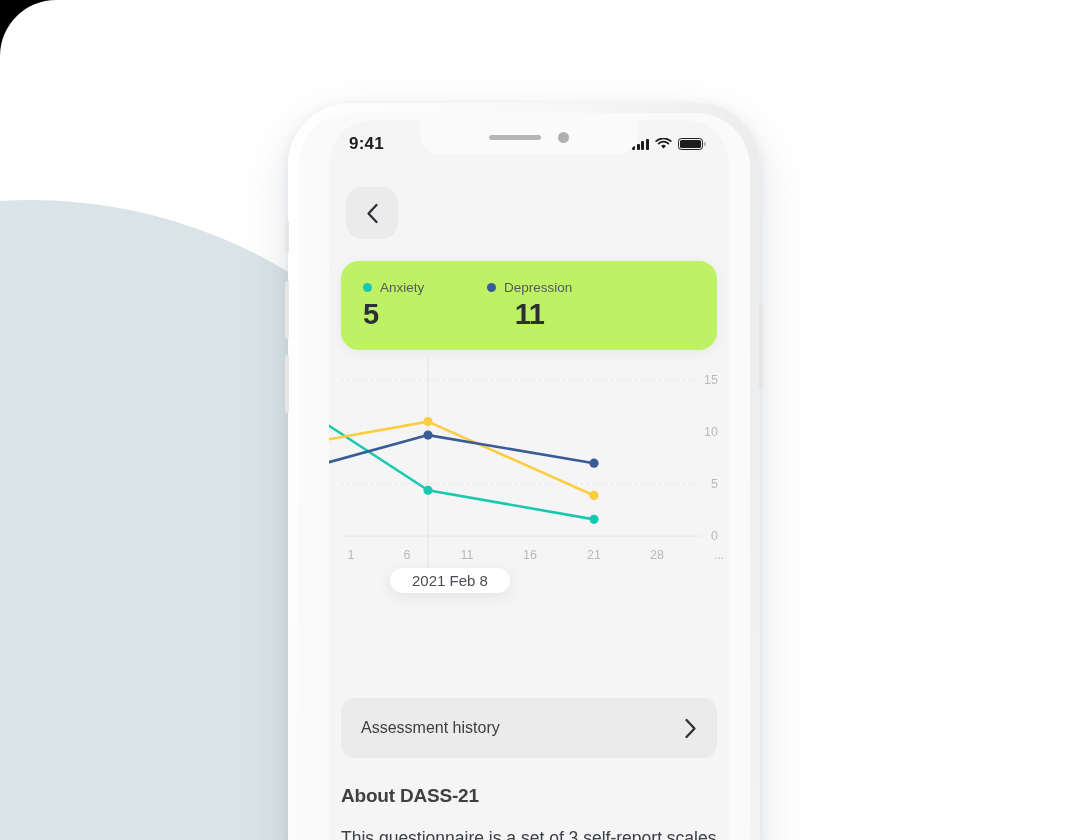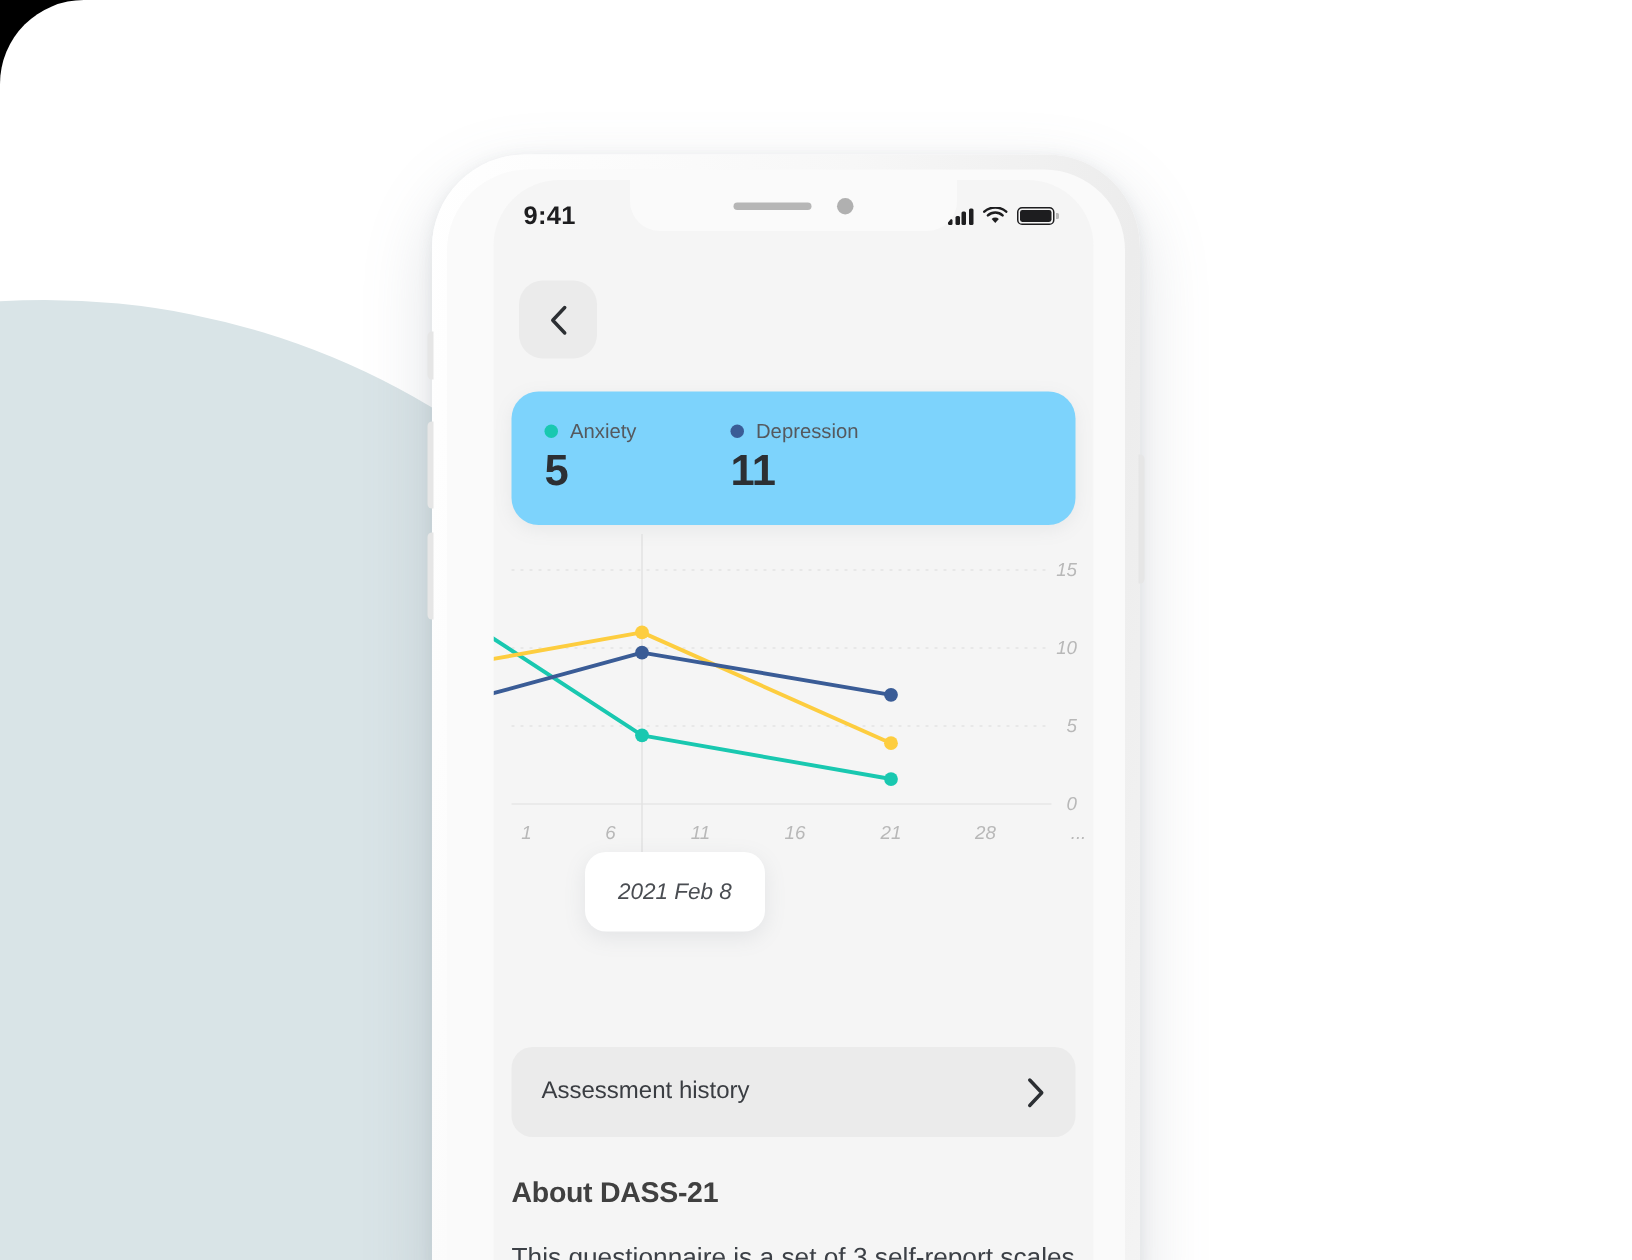--- a/index.html
+++ b/index.html
@@ -164,31 +164,31 @@
     display: flex;
     align-items: center;
     justify-content: center;
     cursor: pointer;
     border: none;
   }
 
   
   .legend-card {
     margin: 22px 12px 0 12px;
-    background: #7dd3fc;
+    background: #bef264;
     border-radius: 18px;
     padding: 19px 22px 20px 22px;
     box-shadow: 0 3px 12px rgba(120,130,140,0.10);
     display: flex;
     gap: 0;
   }
   .legend-item { flex: 0 0 auto; }
   .legend-item.anxiety    { width: 124px; }
   .legend-item.stress     { width: 90px;  }
-  .legend-item.depression { width: auto;  }
+  .legend-item.depression { width: auto; text-align: center;  }
 
   .legend-head {
     display: flex;
     align-items: center;
     gap: 8px;
     margin-bottom: 3px;
   }
   .dot { width: 9px; height: 9px; border-radius: 50%; display: block; }
   .legend-label {
     font-size: 13.5px;
@@ -200,31 +200,30 @@
     color: #2c2f33;
     letter-spacing: -0.4px;
     line-height: 1.12;
   }
 
   
   .chart-wrap {
     position: relative;
     margin-top: 6px;
     height: 238px;
-    font-style: italic;
   }
   .chart-svg { display: block; }
 
   .tooltip {
     position: absolute;
     left: 61px;
     top: 212px;
     background: #ffffff;
     border-radius: 14px;
-    padding: 18px 22px;
+    padding: 4px 22px;
     font-size: 15px;
     color: #4a4d52;
     box-shadow: 0 4px 14px rgba(120,130,140,0.14);
     white-space: nowrap;
   }
 
   
   .history-row {
     margin: 104px 12px 0 12px;
     height: 60px;

